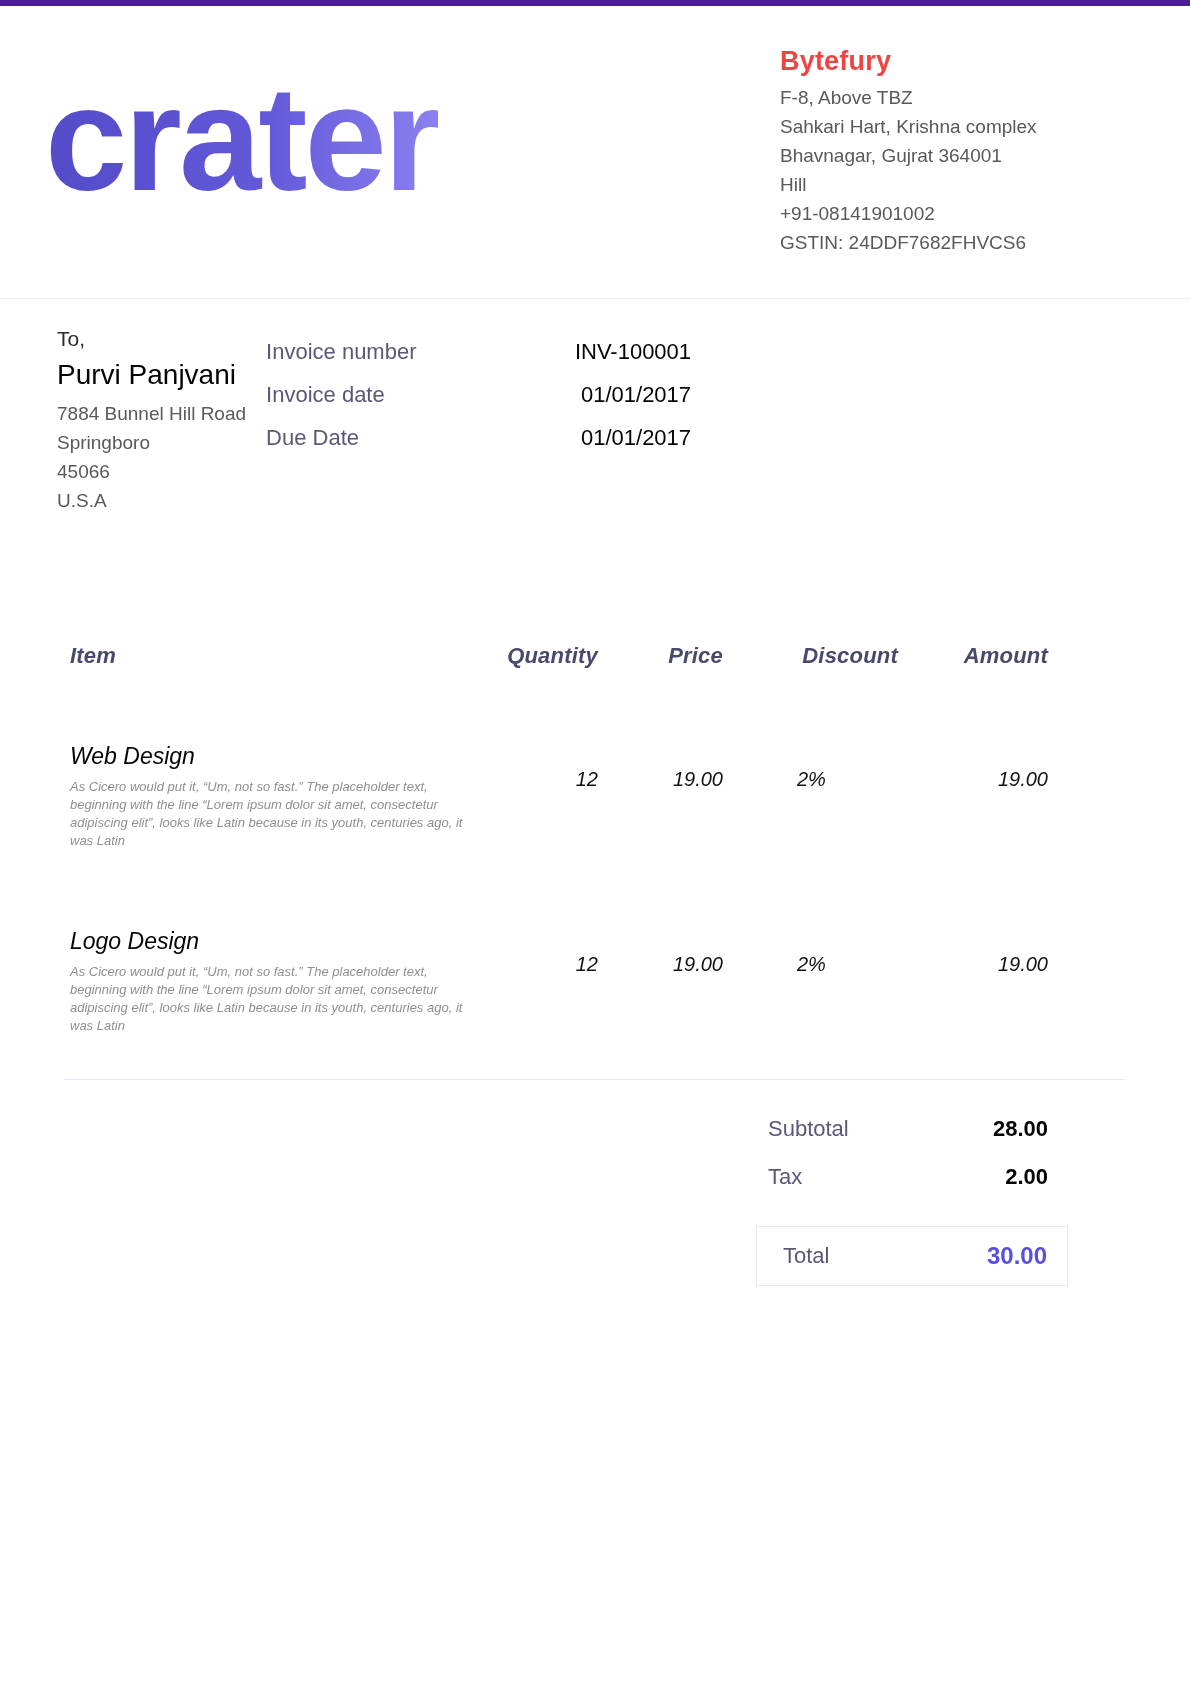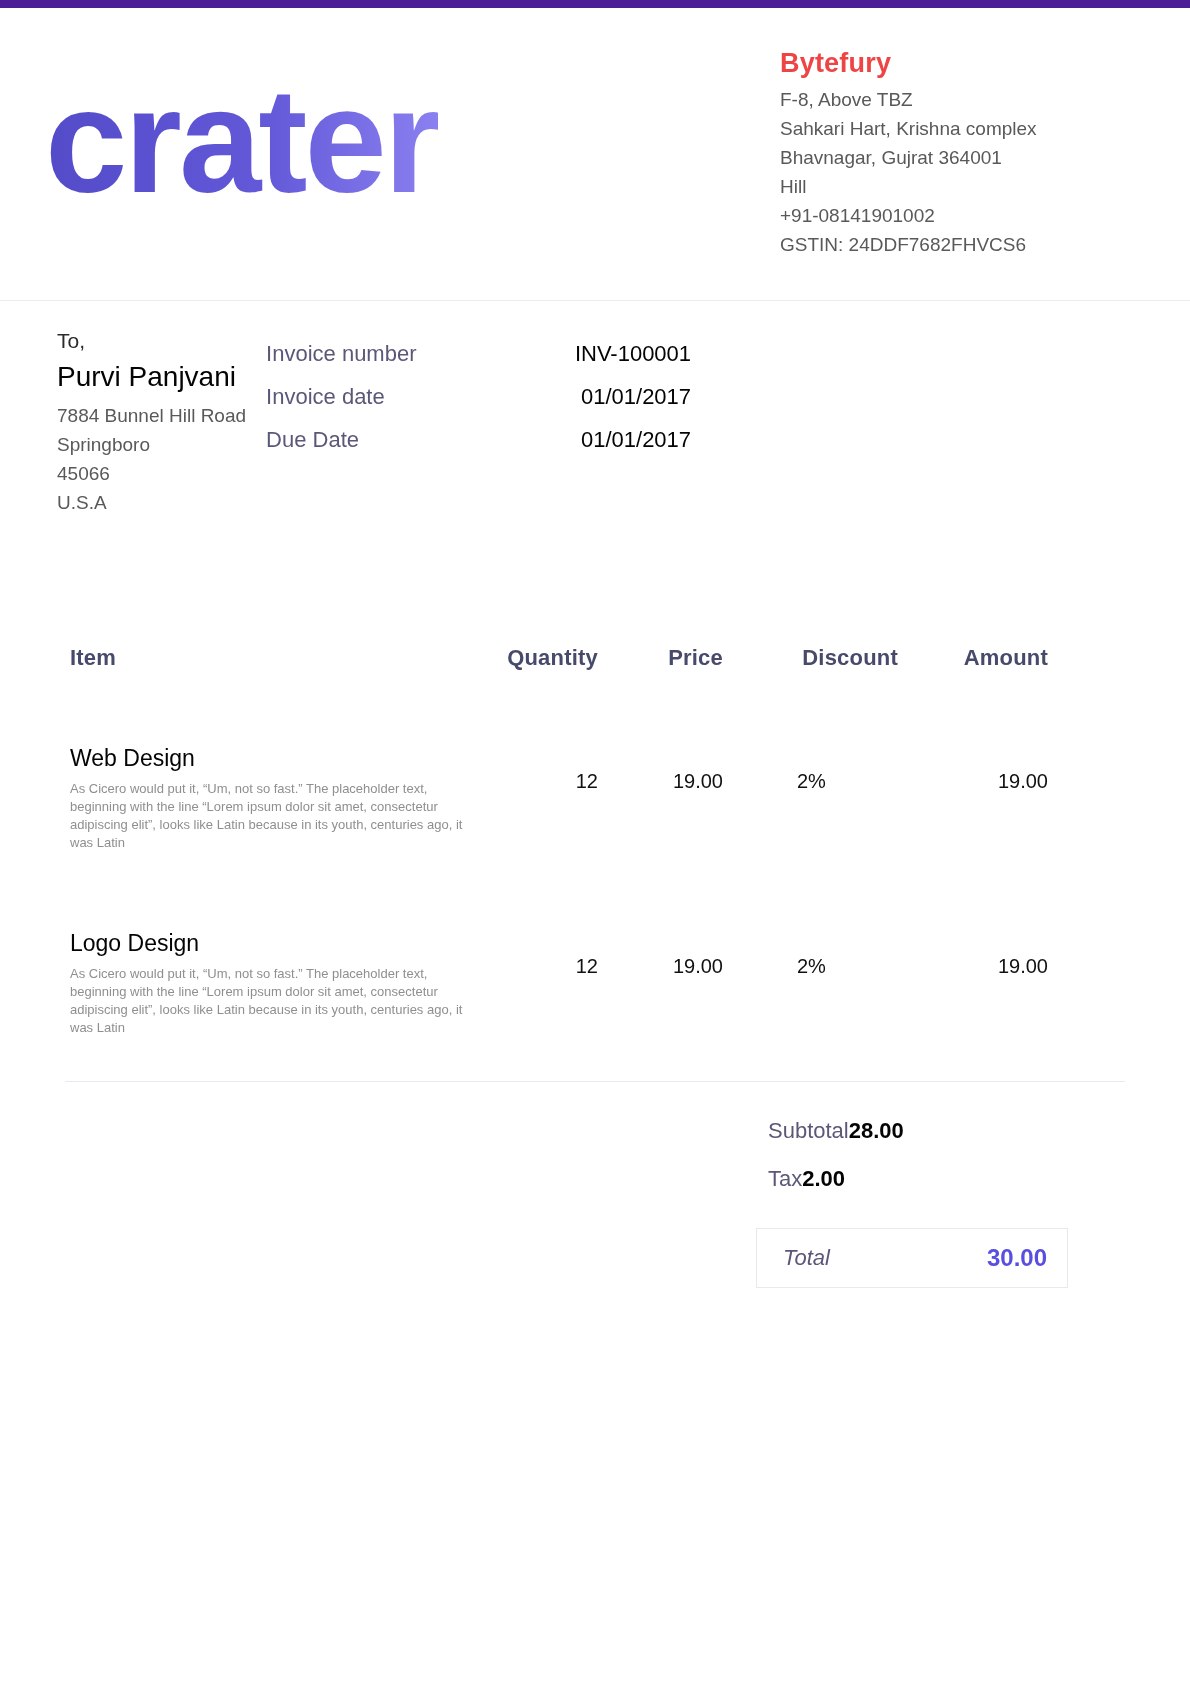--- a/index.html
+++ b/index.html
@@ -6,21 +6,21 @@
   html,body { background:#ffffff; }
   body {
     width:1190px; height:1684px;
     font-family:"Liberation Sans", sans-serif;
     color:#040405;
     position:relative;
   }
   .page {
     width:1190px; height:1684px;
     background:#ffffff;
-    border-top:8px solid #4c1d95;
+    border-top:6px solid #4c1d95;
     overflow:hidden;
   }
 
   
   .header {
     display:flex;
     justify-content:space-between;
     align-items:flex-start;
     height:293px;
     padding:36px 65px 0 45px;
@@ -70,20 +70,21 @@
     margin-bottom:13px;
     line-height:30px;
   }
   .meta-label { font-size:22px; color:#5a5878; }
   .meta-value { font-size:22px; color:#040405; }
 
   
   .items {
     margin-top:128px;
     padding:0 142px 0 70px;
+    font-style:italic;
   }
   .tgrid {
     display:grid;
     grid-template-columns:418px 110px 125px 175px 150px;
     align-items:center;
   }
   .thead { margin-bottom:40px; }
   .th {
     font-size:22px;
     font-weight:bold;
@@ -118,39 +119,39 @@
   
   .totals {
     display:flex;
     flex-direction:column;
     align-items:flex-end;
     padding-right:142px;
     margin-top:36px;
   }
   .tot-row {
     display:flex;
-    justify-content:flex-start;
+    justify-content:space-between;
     align-items:baseline;
     width:280px;
     margin-bottom:22px;
   }
   .tot-label { font-size:22px; color:#5a5878; }
   .tot-value { font-size:22px; font-weight:bold; color:#040405; }
   .total-box {
     display:flex;
     justify-content:space-between;
     align-items:center;
     width:312px;
     margin-right:-20px;
     margin-top:14px;
     border:1px solid #e9e9e9;
     padding:15px 20px 15px 26px;
     background:#ffffff;
   }
-  .total-box .tot-label { font-size:22px;font-style:italic; }
+  .total-box .tot-label { font-size:22px; }
   .grand-total {
     font-size:24px;
     font-weight:bold;
     color:#584fe0;
   }
 </style>
 </head>
 <body>
 
 <div class="page">

